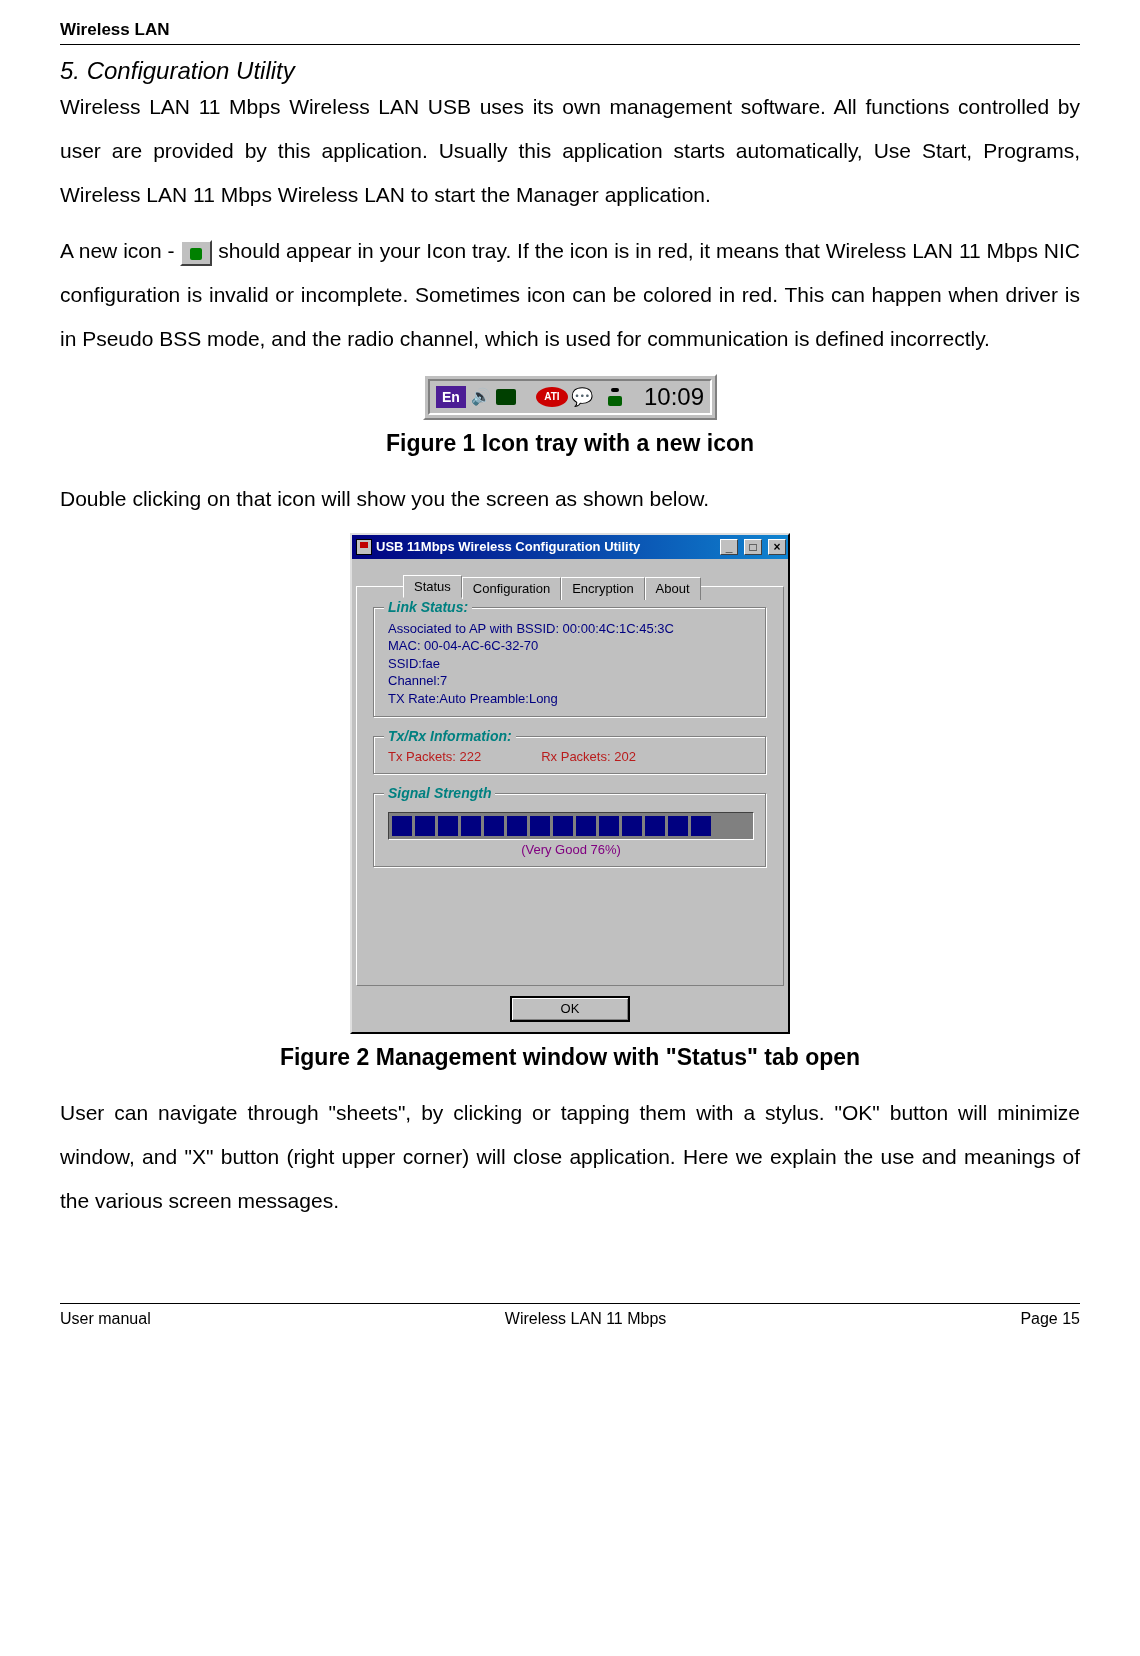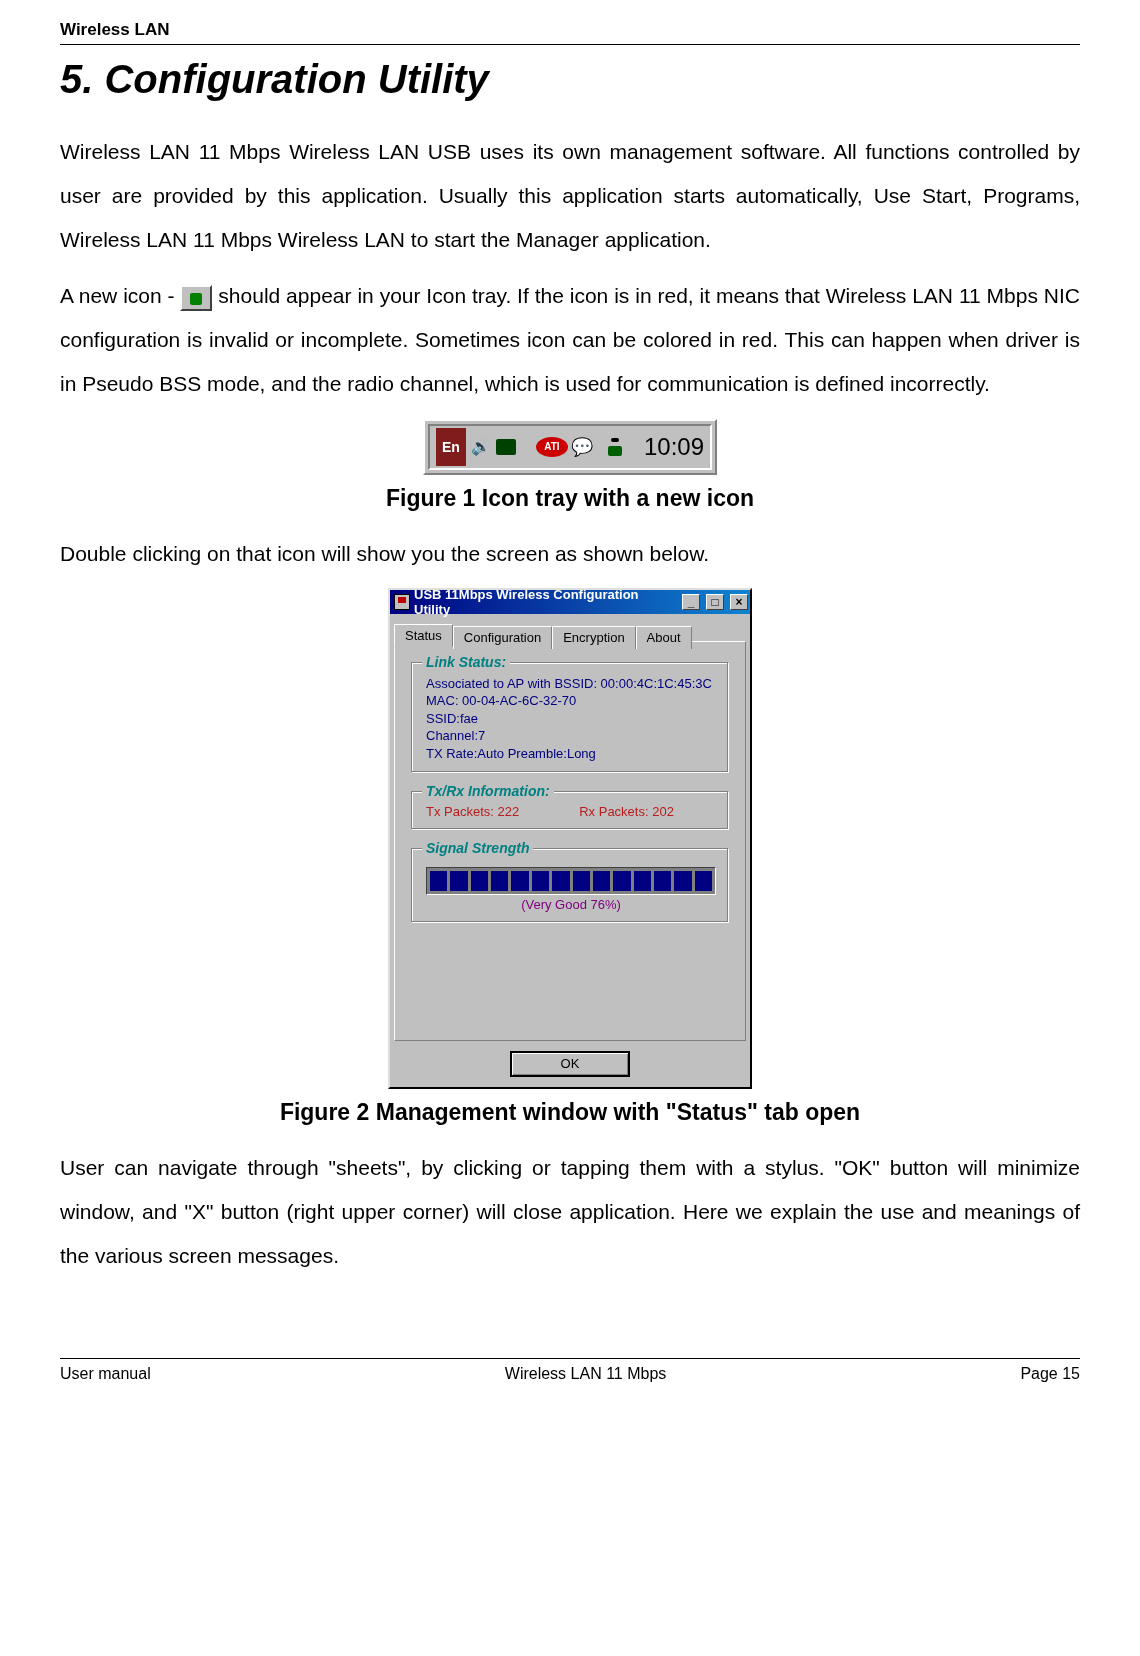--- a/index.html
+++ b/index.html
@@ -21,25 +21,25 @@
       border: none;
       border-top: 1.5px solid #000;
     }
     hr.bottom-rule {
       margin-top: 80px;
       margin-bottom: 6px;
       border: none;
       border-top: 1.5px solid #000;
     }
     h1.section-title {
-      font-size: 40px;
+      font-size: 24px;
       font-style: italic;
-      font-weight: bold;
+      font-weight: normal;
       font-family: Arial, sans-serif;
-      margin-bottom: 28px;
+      margin-bottom: 0;
     }
     .body-text {
       font-size: 21px;
       line-height: 2.1;
       text-align: justify;
       font-family: Arial, sans-serif;
       margin-bottom: 12px;
     }
     .body-text .inline-icon {
       display: inline-block;
@@ -96,44 +96,44 @@
     .tray-ico {
       width: 22px;
       height: 20px;
       display: inline-flex;
       align-items: center;
       justify-content: center;
       font-size: 13px;
       font-weight: bold;
     }
     .tray-en {
-      background: #7f1d1d;
+      background: #4c1d95;
       color: #fff;
       width: 30px;
-      height: 38px;
+      height: 22px;
       font-size: 14px;
     }
     .tray-speaker { color: #808000; font-size: 16px; }
     .tray-monitor { color: #444; font-size: 14px; background:#004000; width:20px; height:16px; border-radius:2px; }
     .tray-ati { background: #c00; color: #fff; border-radius: 50%; width: 32px; height: 20px; font-size:10px;margin-left:16px; }
     .tray-chat { color: #0040a0; font-size:18px; }
     .tray-wifi { width:22px; height:18px; position:relative; margin:0 6px; }
     .tray-wifi::before { content:""; position:absolute; width:14px;height:10px;background:#006000;bottom:0;left:4px;border-radius:2px; }
     .tray-wifi::after { content:""; position:absolute; width:8px;height:4px;background:#000;top:0;left:7px;border-radius:3px; }
     .tray-time {
       font-family: Tahoma, sans-serif;
       font-size: 24px;
       color: #000;
       margin-left: 8px;
     }
 
     
     .win {
       display: inline-block;
-      width: 364px;
+      width: 440px;
       background: #c0c0c0;
       border-top: 2px solid #dfdfdf;
       border-left: 2px solid #dfdfdf;
       border-right: 2px solid #000;
       border-bottom: 2px solid #000;
       text-align: left;
       font-family: Tahoma, "MS Sans Serif", sans-serif;
       font-size: 13px;
     }
     .titlebar {
@@ -165,21 +165,22 @@
       line-height: 12px;
       text-align: center;
       margin-left: 2px;
       display:flex;align-items:center;justify-content:center;
       font-weight:bold;
     }
     .tabs-row {
       display: flex;
       padding: 4px 4px 0 4px;
       position: relative;
-      top: 6px;
+      top: 12px;
+      margin-left: 47px;
     }
     .tab {
       background: #c0c0c0;
       padding: 3px 10px;
       border-top: 1px solid #fff;
       border-left: 1px solid #fff;
       border-right: 1px solid #808080;
       font-size: 13px;
       margin-right: 0;
       position: relative;

